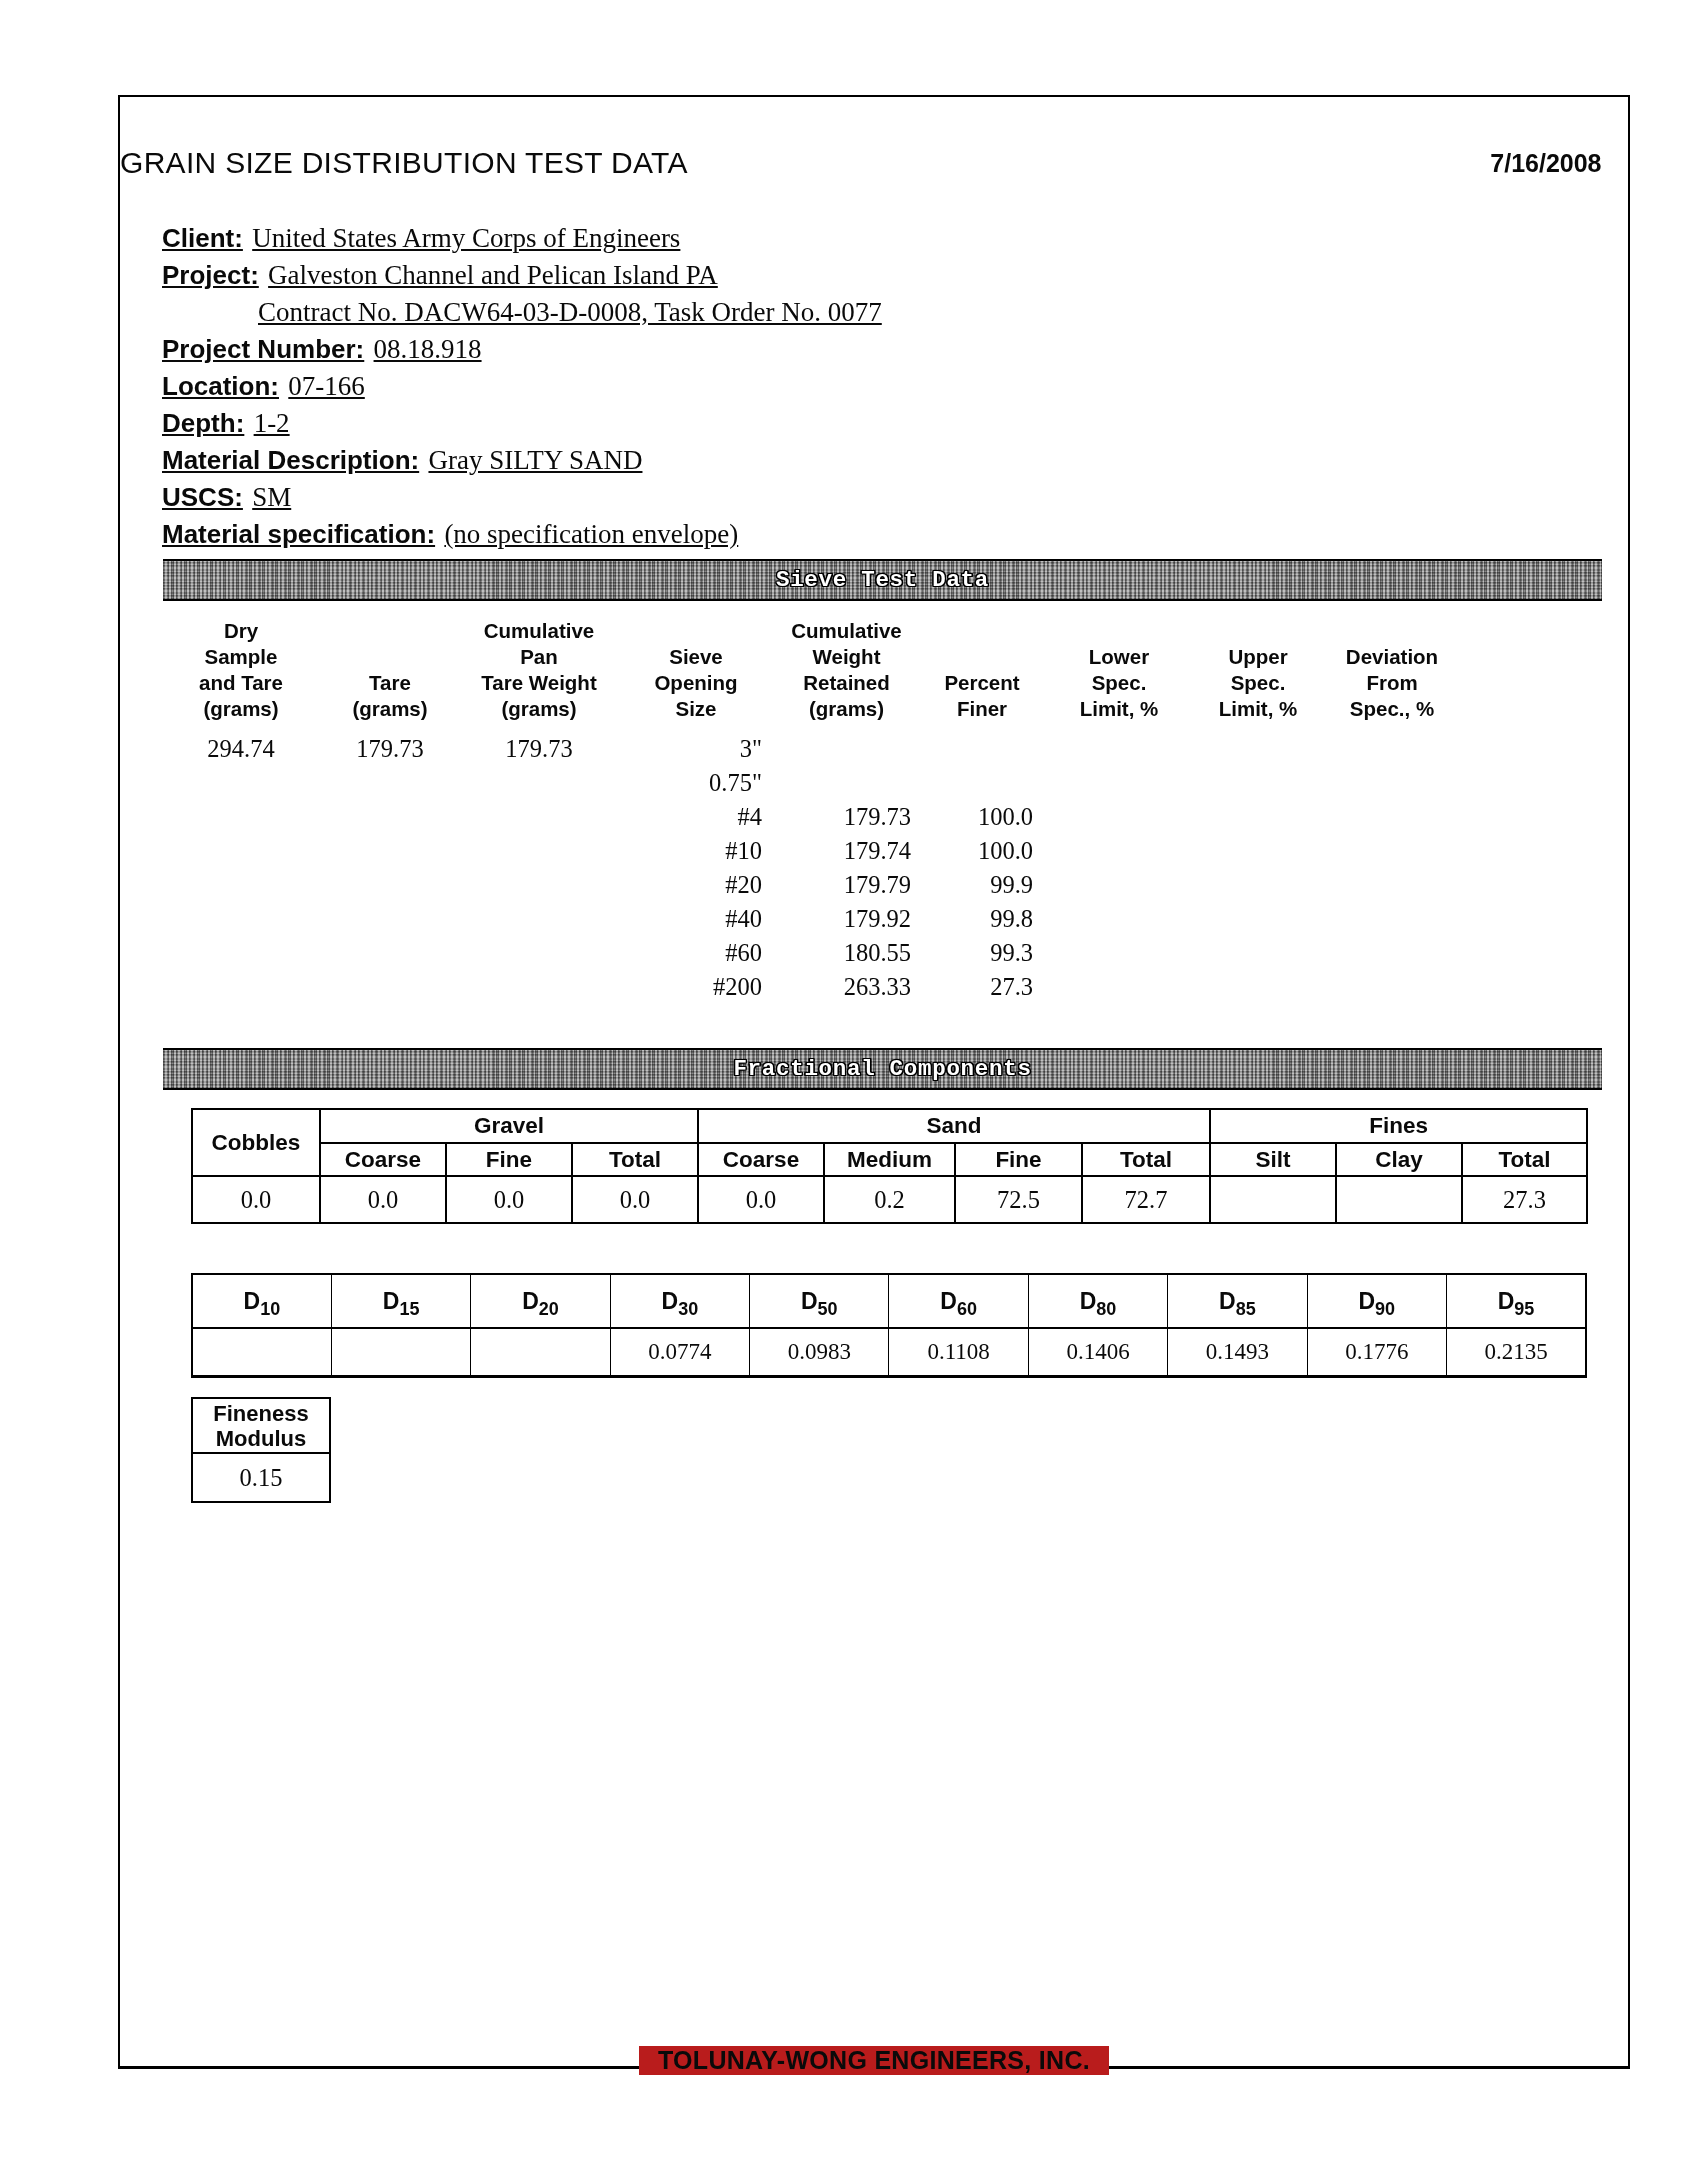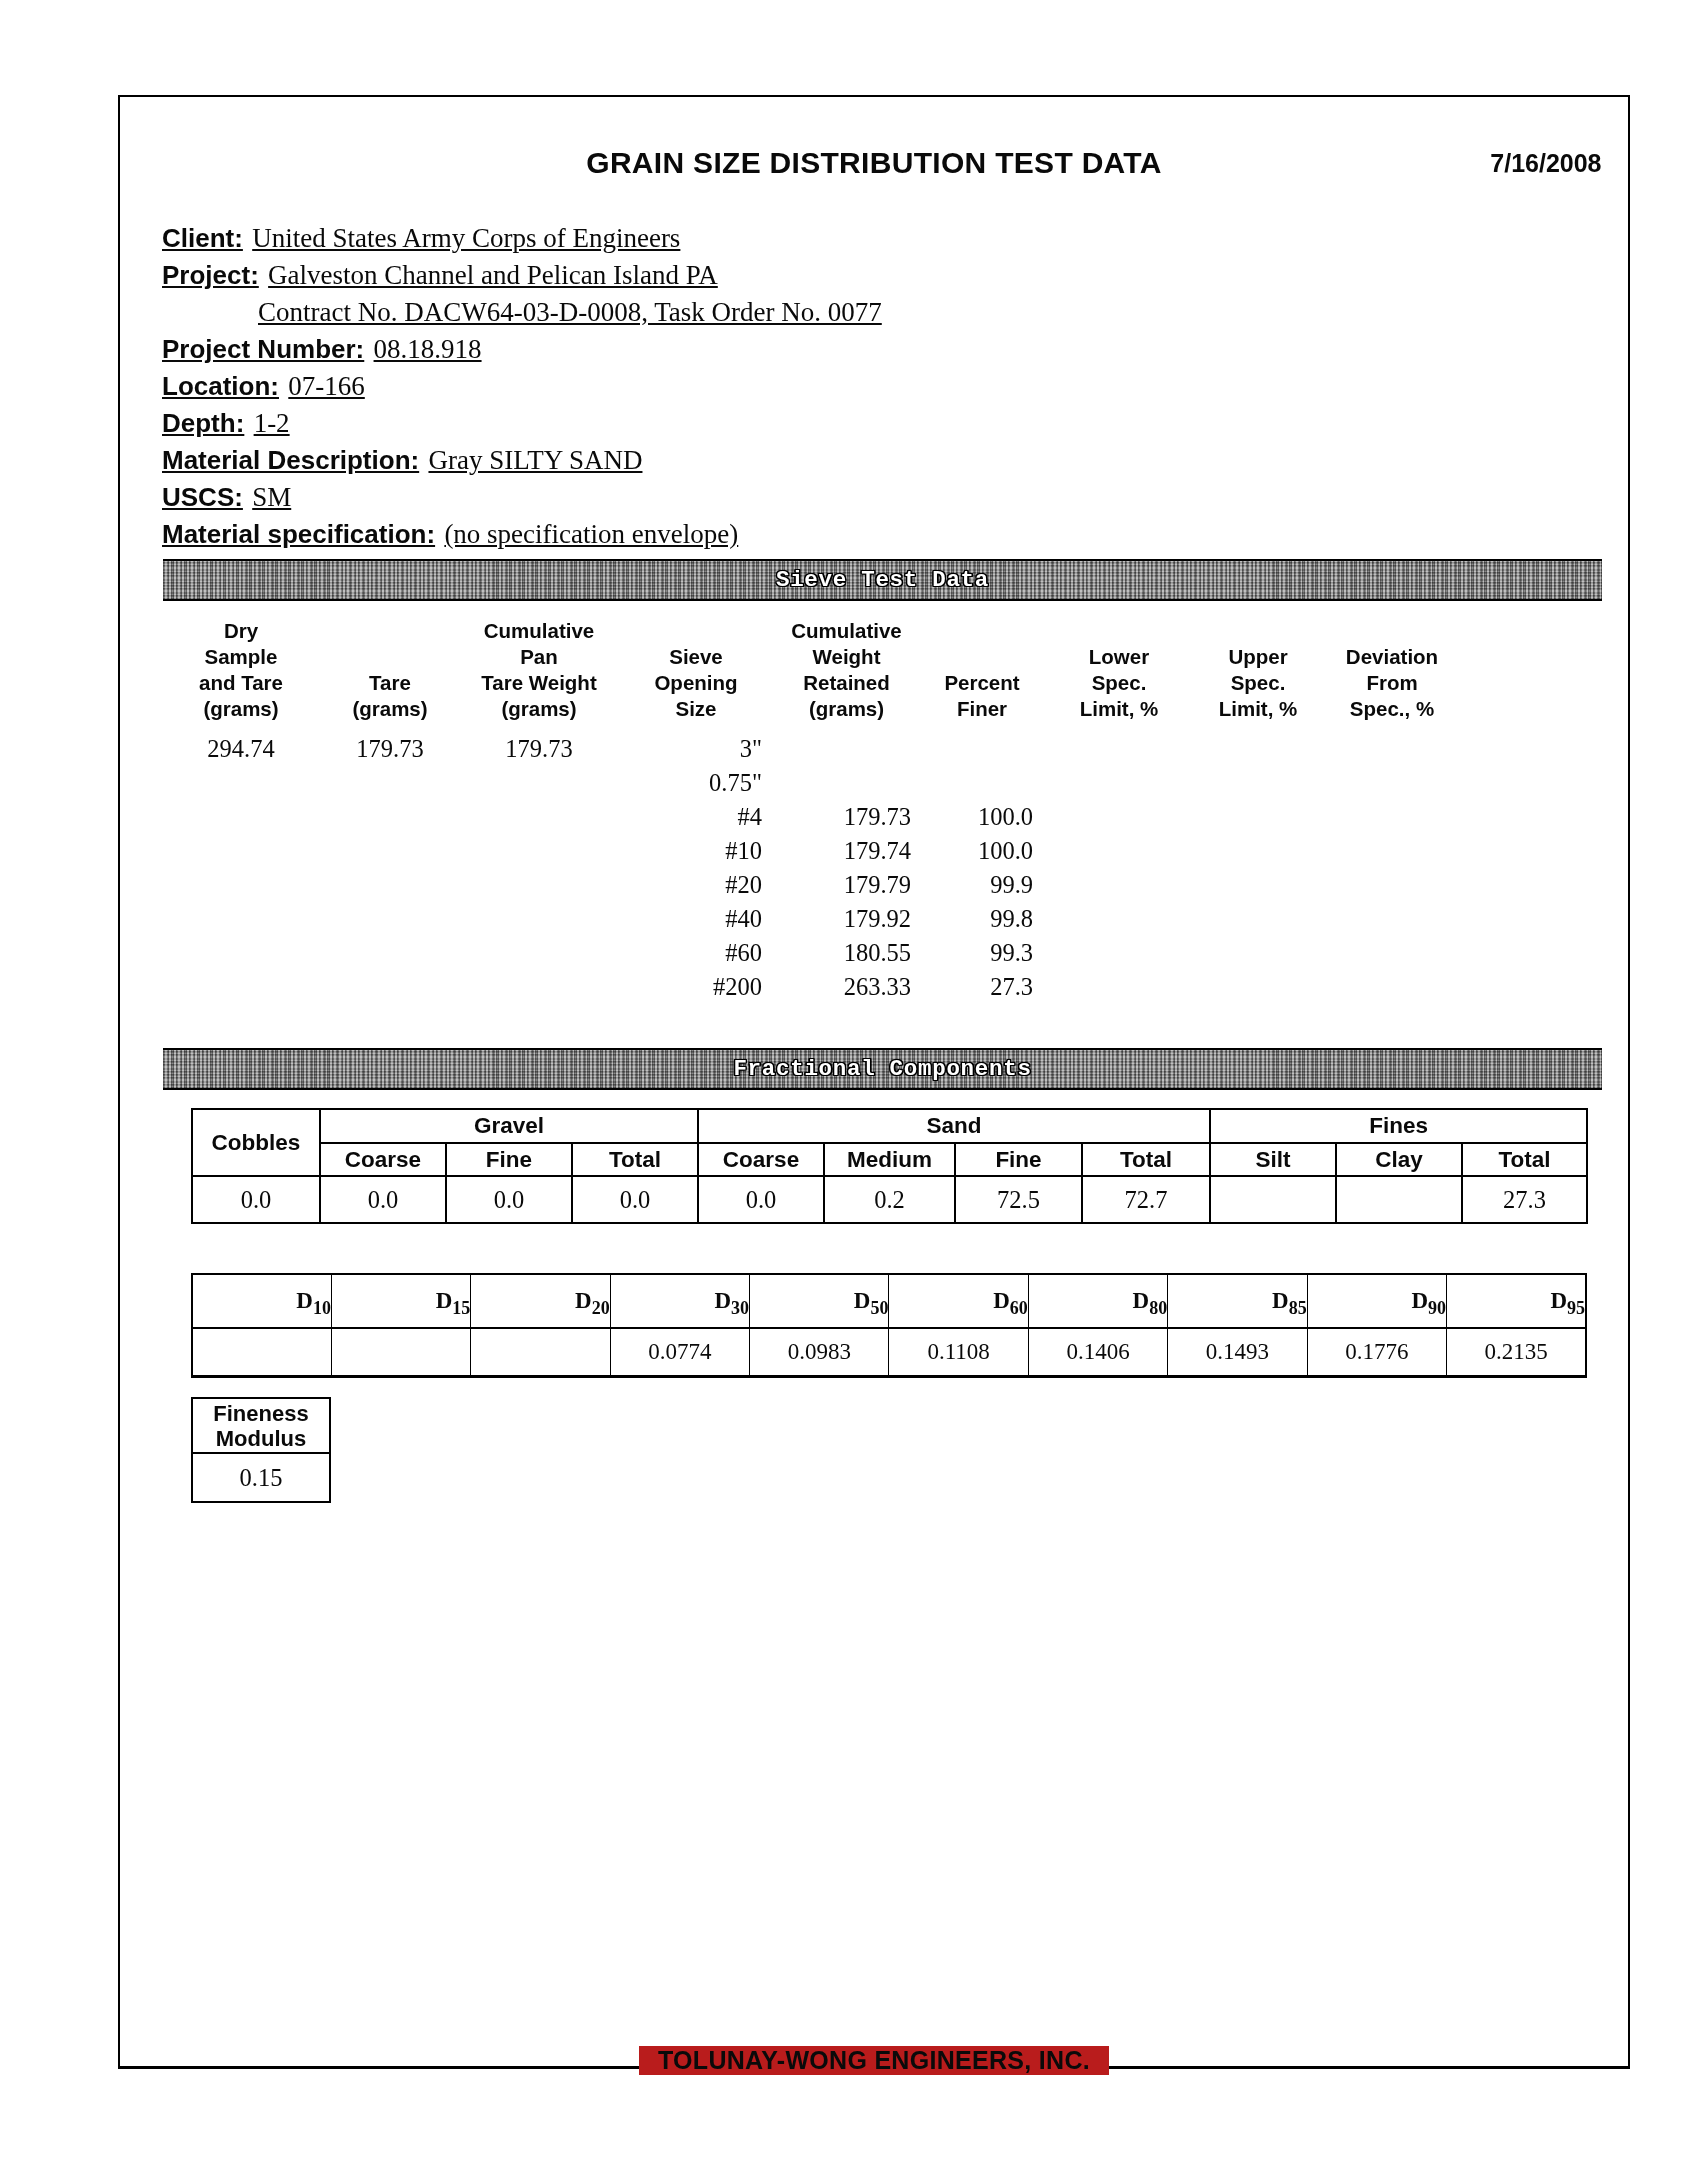--- a/index.html
+++ b/index.html
@@ -14,23 +14,22 @@
     position:absolute; left:118px; top:95px;
     width:1512px; height:1974px;
     border:2.6px solid #000;
     border-bottom-width:3.3px;
     box-sizing:border-box;
     background:#fff;
   }
   
   .titlebar{position:absolute; top:49px; left:0; right:0; height:34px;}
   .title{
-    text-align:center;
-    font-family:"Liberation Sans", sans-serif;
-    font-weight:bold; font-size:30px; letter-spacing:0.3px;
+    font-family:"Liberation Sans", sans-serif;
+    font-weight:normal; font-size:30px; letter-spacing:0.3px;
   }
   .date{
     position:absolute; top:2.6px; right:26.5px;
     font-family:"Liberation Sans", sans-serif;
     font-weight:bold; font-size:25px;
   }
   
   .info{position:absolute; top:123px; left:42px; right:32px;text-decoration:underline;}
   .iline{height:37px; display:flex; align-items:center; font-size:27px;}
   .iline .lab{
@@ -94,21 +93,21 @@
   .frac th.cobbles{border-bottom:2.6px solid #000;}
   .frac .vals td{height:45px; font-size:24.5px;}
   
   .dtable{
     position:absolute; top:1176px; left:71px; width:1396px;
     border:2px solid #000; border-bottom-width:3.3px;
   }
   .dtable th, .dtable td{border-left:1.3px solid #000; padding:0; text-align:center;}
   .dtable th{
     height:52px; border-bottom:2px solid #000;
-    font-family:Liberation Serif, serif; font-weight:bold; font-size:23px;text-align:right;
+    font-family:Liberation Sans, sans-serif; font-weight:bold; font-size:23px;
   }
   .dtable th sub{font-size:18px; line-height:0;}
   .dtable td{height:46px; font-size:23px;}
   
   .fineness{
     position:absolute; top:1300px; left:71px; width:140px;
     border:2px solid #000;
   }
   .fineness th{
     height:53px; border-bottom:2px solid #000; padding:0;

